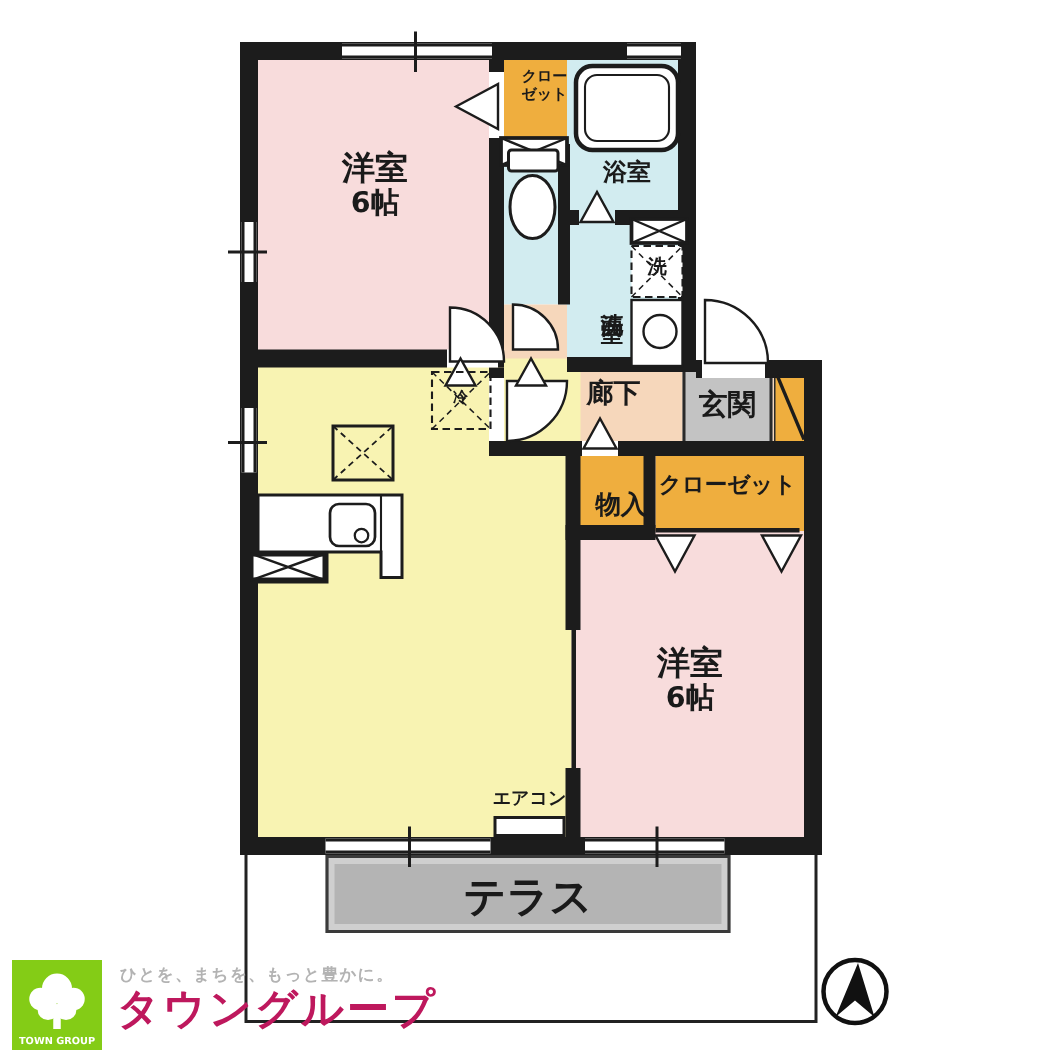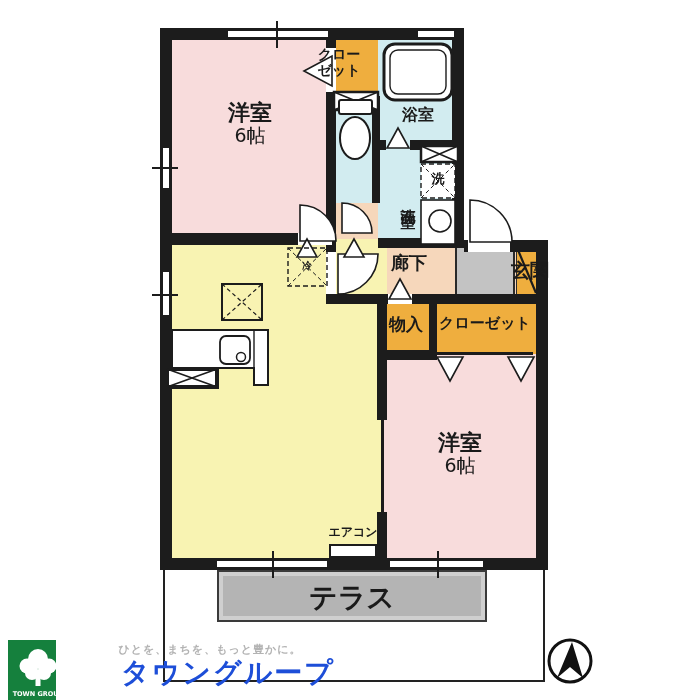--- a/index.html
+++ b/index.html
@@ -1,26 +1,26 @@
 <!DOCTYPE html>
 <html><head>
 <meta charset="utf-8">
 <style>
   html,body{margin:0;padding:0;background:#fff;}
   #canvas{position:relative;width:700px;height:700px;background:#ffffff;overflow:hidden;
           font-family:"DejaVu Sans","Liberation Sans",sans-serif;color:#1a1a1a;}
-  .abs{position:absolute;text-align:center;}
+  .abs{position:absolute;}
   .fill{position:absolute;}
   .wall{position:absolute;background:#1c1c1c;z-index:30;}
   .gap{position:absolute;background:#ffffff;z-index:31;}
   .win{position:absolute;background:#ffffff;border-top:2px solid #1c1c1c;border-bottom:2px solid #1c1c1c;z-index:32;}
   .winv{position:absolute;background:#ffffff;border-left:2px solid #1c1c1c;border-right:2px solid #1c1c1c;z-index:32;}
   .tick{position:absolute;background:#1c1c1c;z-index:33;}
   .lbl{position:absolute;z-index:60;text-align:center;line-height:1.15;font-weight:bold;}
-  .lbl .sub{font-weight:normal;}
+  .lbl .sub{font-weight:bold;}
   svg.overlay{position:absolute;left:0;top:0;z-index:50;}
   .vert{writing-mode:vertical-rl;text-orientation:upright;letter-spacing:2px;}
 </style>
 </head>
 <body>
 
 <div id="canvas">
 
   <div class="fill" style="left:166px;top:36px;width:164px;height:203px;background:#f8dcdc;"></div>
   <div class="fill" style="left:330px;top:40px;width:52px;height:56px;background:#efae3e;"></div>
@@ -161,40 +161,40 @@
   </div>
   <div class="lbl" style="left:233px;top:422px;width:100px;font-size:24px;">
   </div>
   <div class="lbl" style="left:410px;top:430px;width:100px;font-size:22px;">
     <div>洋室</div>
     <div class="sub" style="font-size:19px;">6帖</div>
   </div>
   <div class="lbl" style="left:380px;top:106px;width:76px;font-size:16px;">浴室</div>
   <div class="lbl vert" style="left:392px;top:158px;width:24px;height:84px;font-size:15px;">洗面室</div>
   <div class="lbl" style="left:382px;top:253px;width:54px;font-size:18px;">廊下</div>
-  <div class="lbl" style="left:456px;top:260px;width:58px;font-size:19px;z-index:61;margin-left:45px;">玄関</div>
-  <div class="lbl" style="left:381px;top:315px;width:50px;font-size:17px;">物入</div>
+  <div class="lbl" style="left:456px;top:260px;width:58px;font-size:19px;z-index:61;">玄関</div>
+  <div class="lbl" style="left:381px;top:328px;width:50px;font-size:17px;text-align:right;">物入</div>
   <div class="lbl" style="left:437px;top:315px;width:96px;font-size:15px;">クローゼット</div>
-  <div class="lbl" style="left:316px;top:46px;width:46px;font-size:14px;">
+  <div class="lbl" style="left:340px;top:46px;width:46px;font-size:10px;">
     <div>クロー</div>
     <div>ゼット</div>
   </div>
   <div class="lbl" style="left:326px;top:526px;width:54px;font-size:12px;">エアコン</div>
   <div class="lbl" style="left:429px;top:172px;width:18px;font-size:13px;">洗</div>
   <div class="lbl" style="left:300px;top:260px;width:14px;font-size:10px;">冷</div>
   <div class="lbl" style="left:302px;top:582px;width:100px;font-size:28px;z-index:62;">テラス</div>
 
-  <div class="abs" style="left:8px;top:640px;width:48px;height:60px;background:#15803d;z-index:70;">
+  <div class="abs" style="left:8px;top:640px;width:60px;height:60px;background:#84cc16;z-index:70;">
     <svg width="60" height="60" viewBox="0 0 60 60">
       <circle cx="30" cy="19" r="10" fill="#fff"></circle>
       <circle cx="19" cy="26" r="7.5" fill="#fff"></circle>
       <circle cx="41" cy="26" r="7.5" fill="#fff"></circle>
       <circle cx="24" cy="33" r="7" fill="#fff"></circle>
       <circle cx="36" cy="33" r="7" fill="#fff"></circle>
       <rect x="27.5" y="30" width="5" height="16" fill="#fff"></rect>
       <path d="M27.5,36 L21,31 M32.5,38 L39,33" stroke="#fff" stroke-width="3"></path>
       <text x="30" y="56" text-anchor="middle" font-size="6.5" font-weight="bold" fill="#fff" font-family="DejaVu Sans, sans-serif">TOWN GROUP</text>
     </svg>
   </div>
   <div class="abs" style="left:80px;top:642px;width:260px;font-size:11px;color:#b3b3b3;font-weight:bold;letter-spacing:1px;z-index:70;">ひとを、まちを、もっと豊かに。</div>
-  <div class="abs" style="left:78px;top:654px;width:300px;font-size:28px;color:#1d4ed8;font-weight:bold;letter-spacing:2px;z-index:70;">タウングループ</div>
+  <div class="abs" style="left:78px;top:654px;width:300px;font-size:28px;color:#be185d;font-weight:bold;letter-spacing:2px;z-index:70;">タウングループ</div>
 
 </div>
 
 </body></html>

